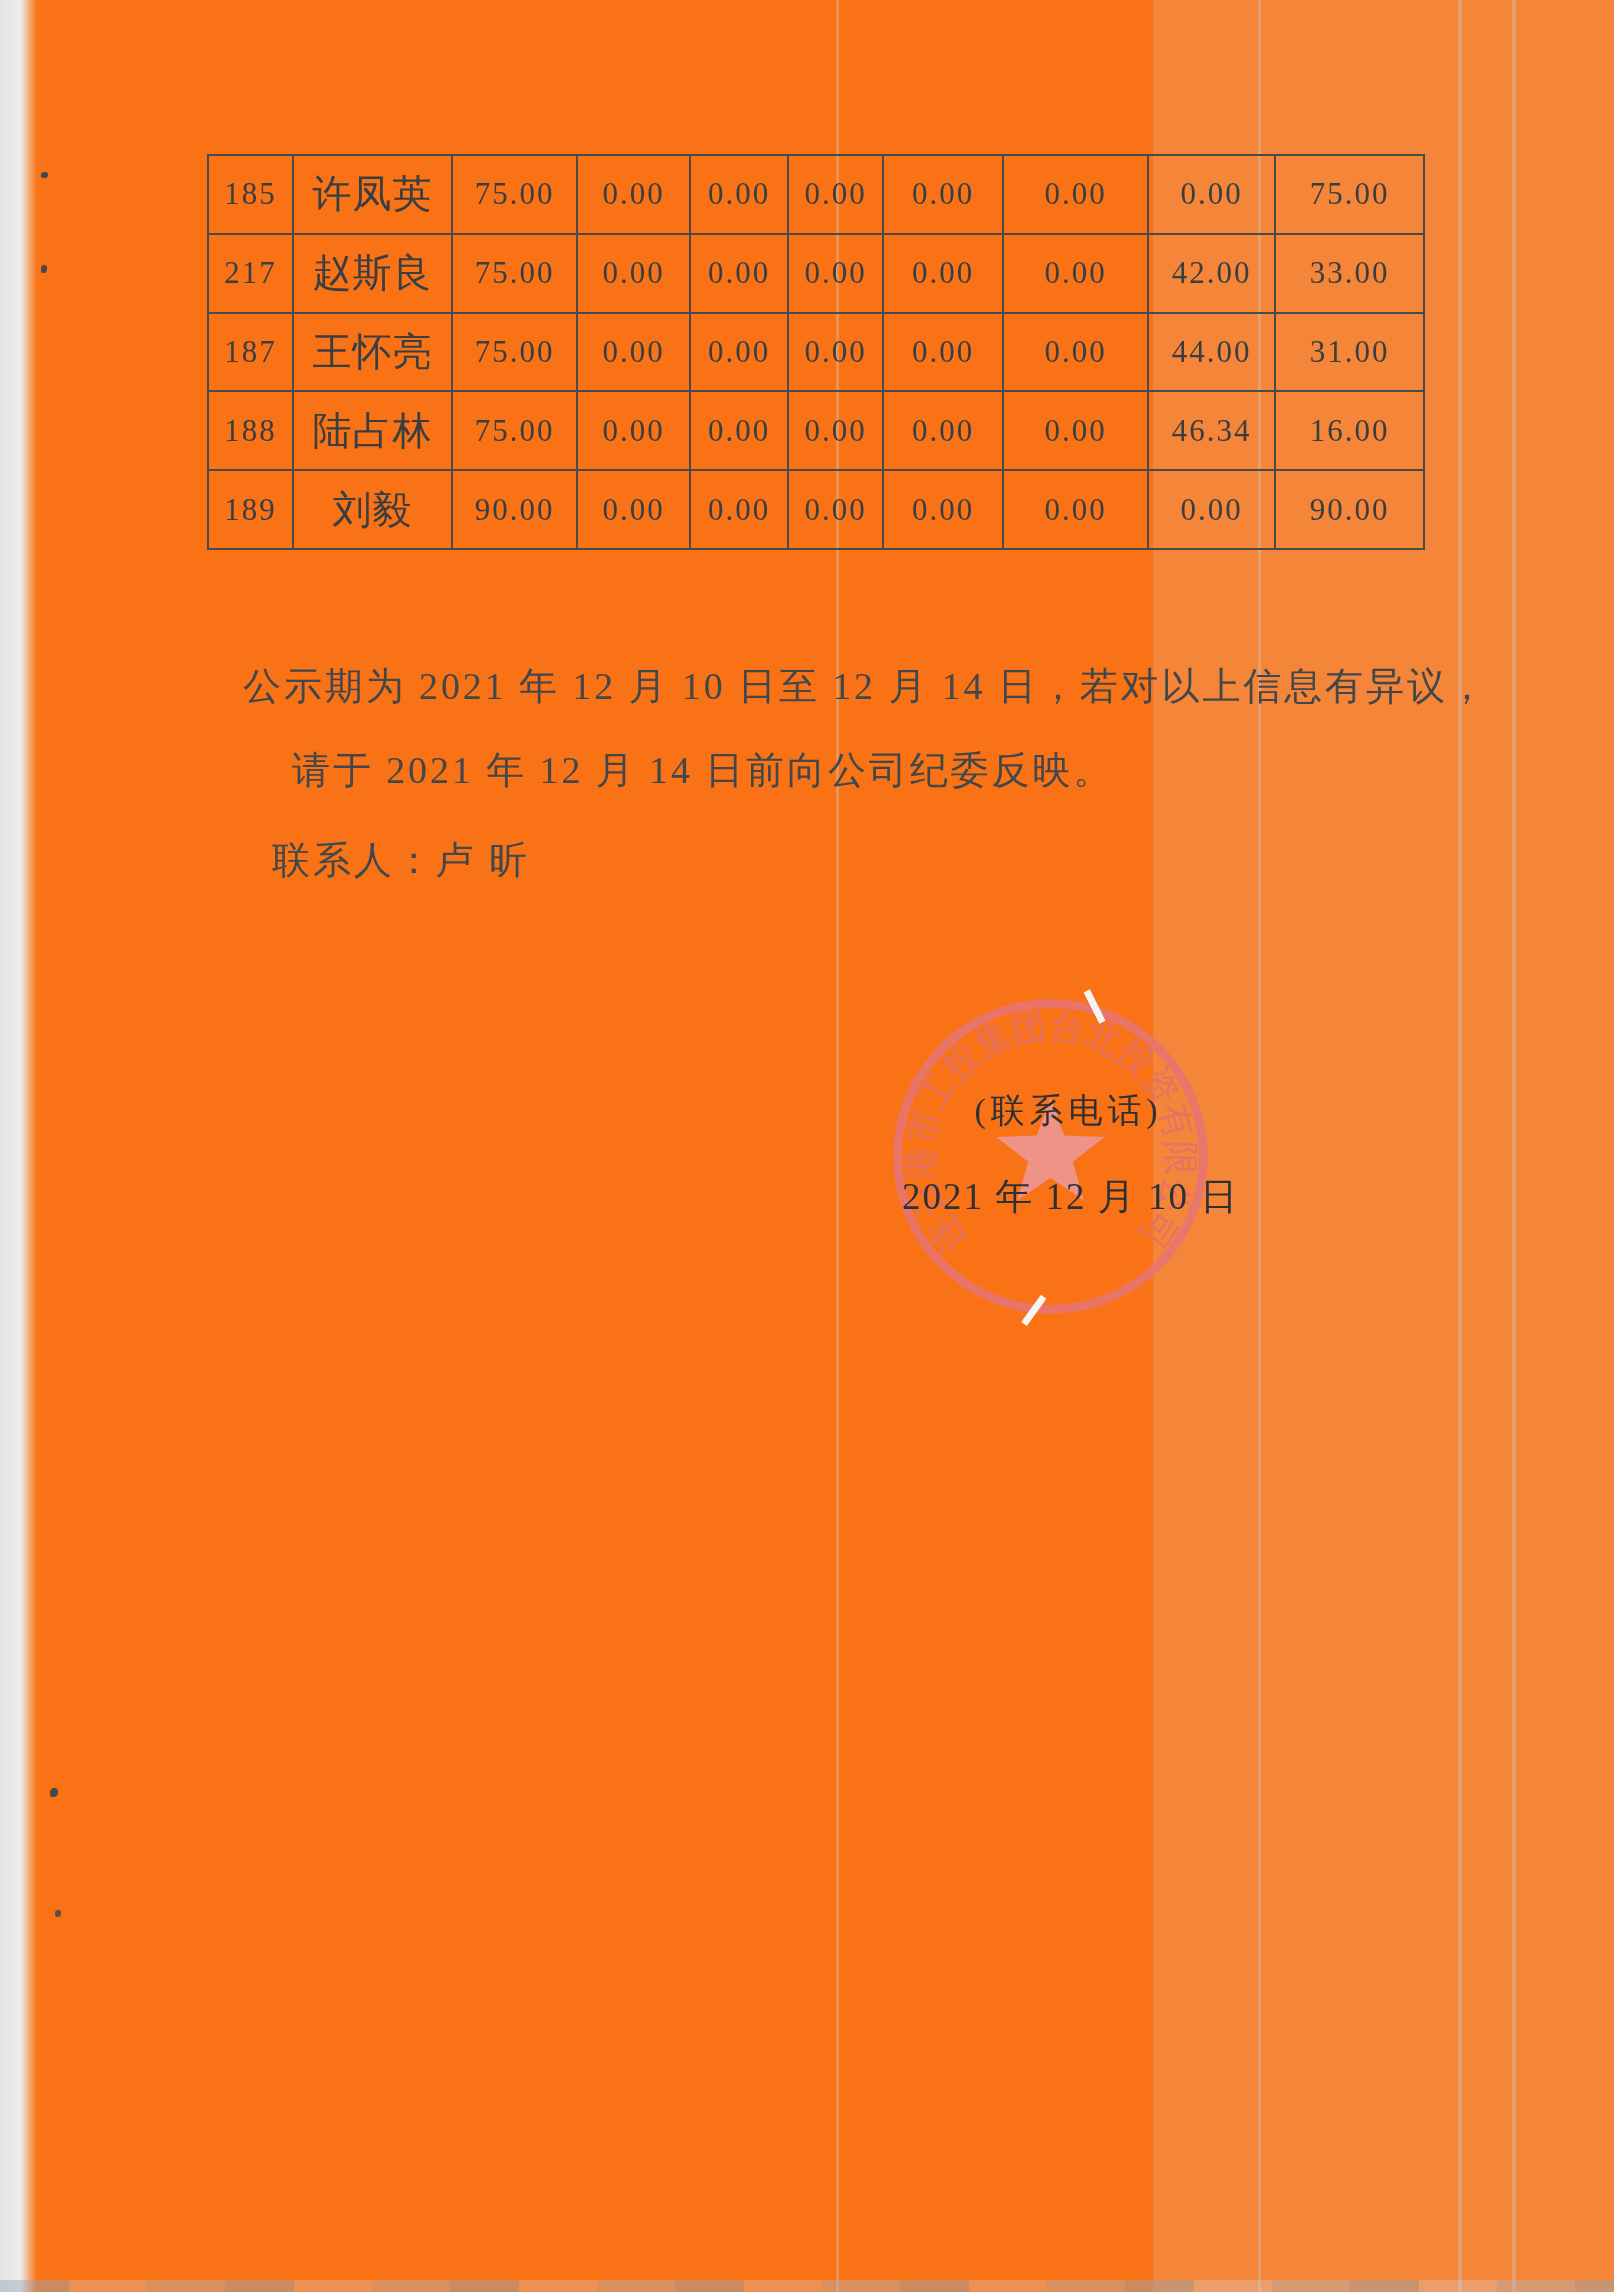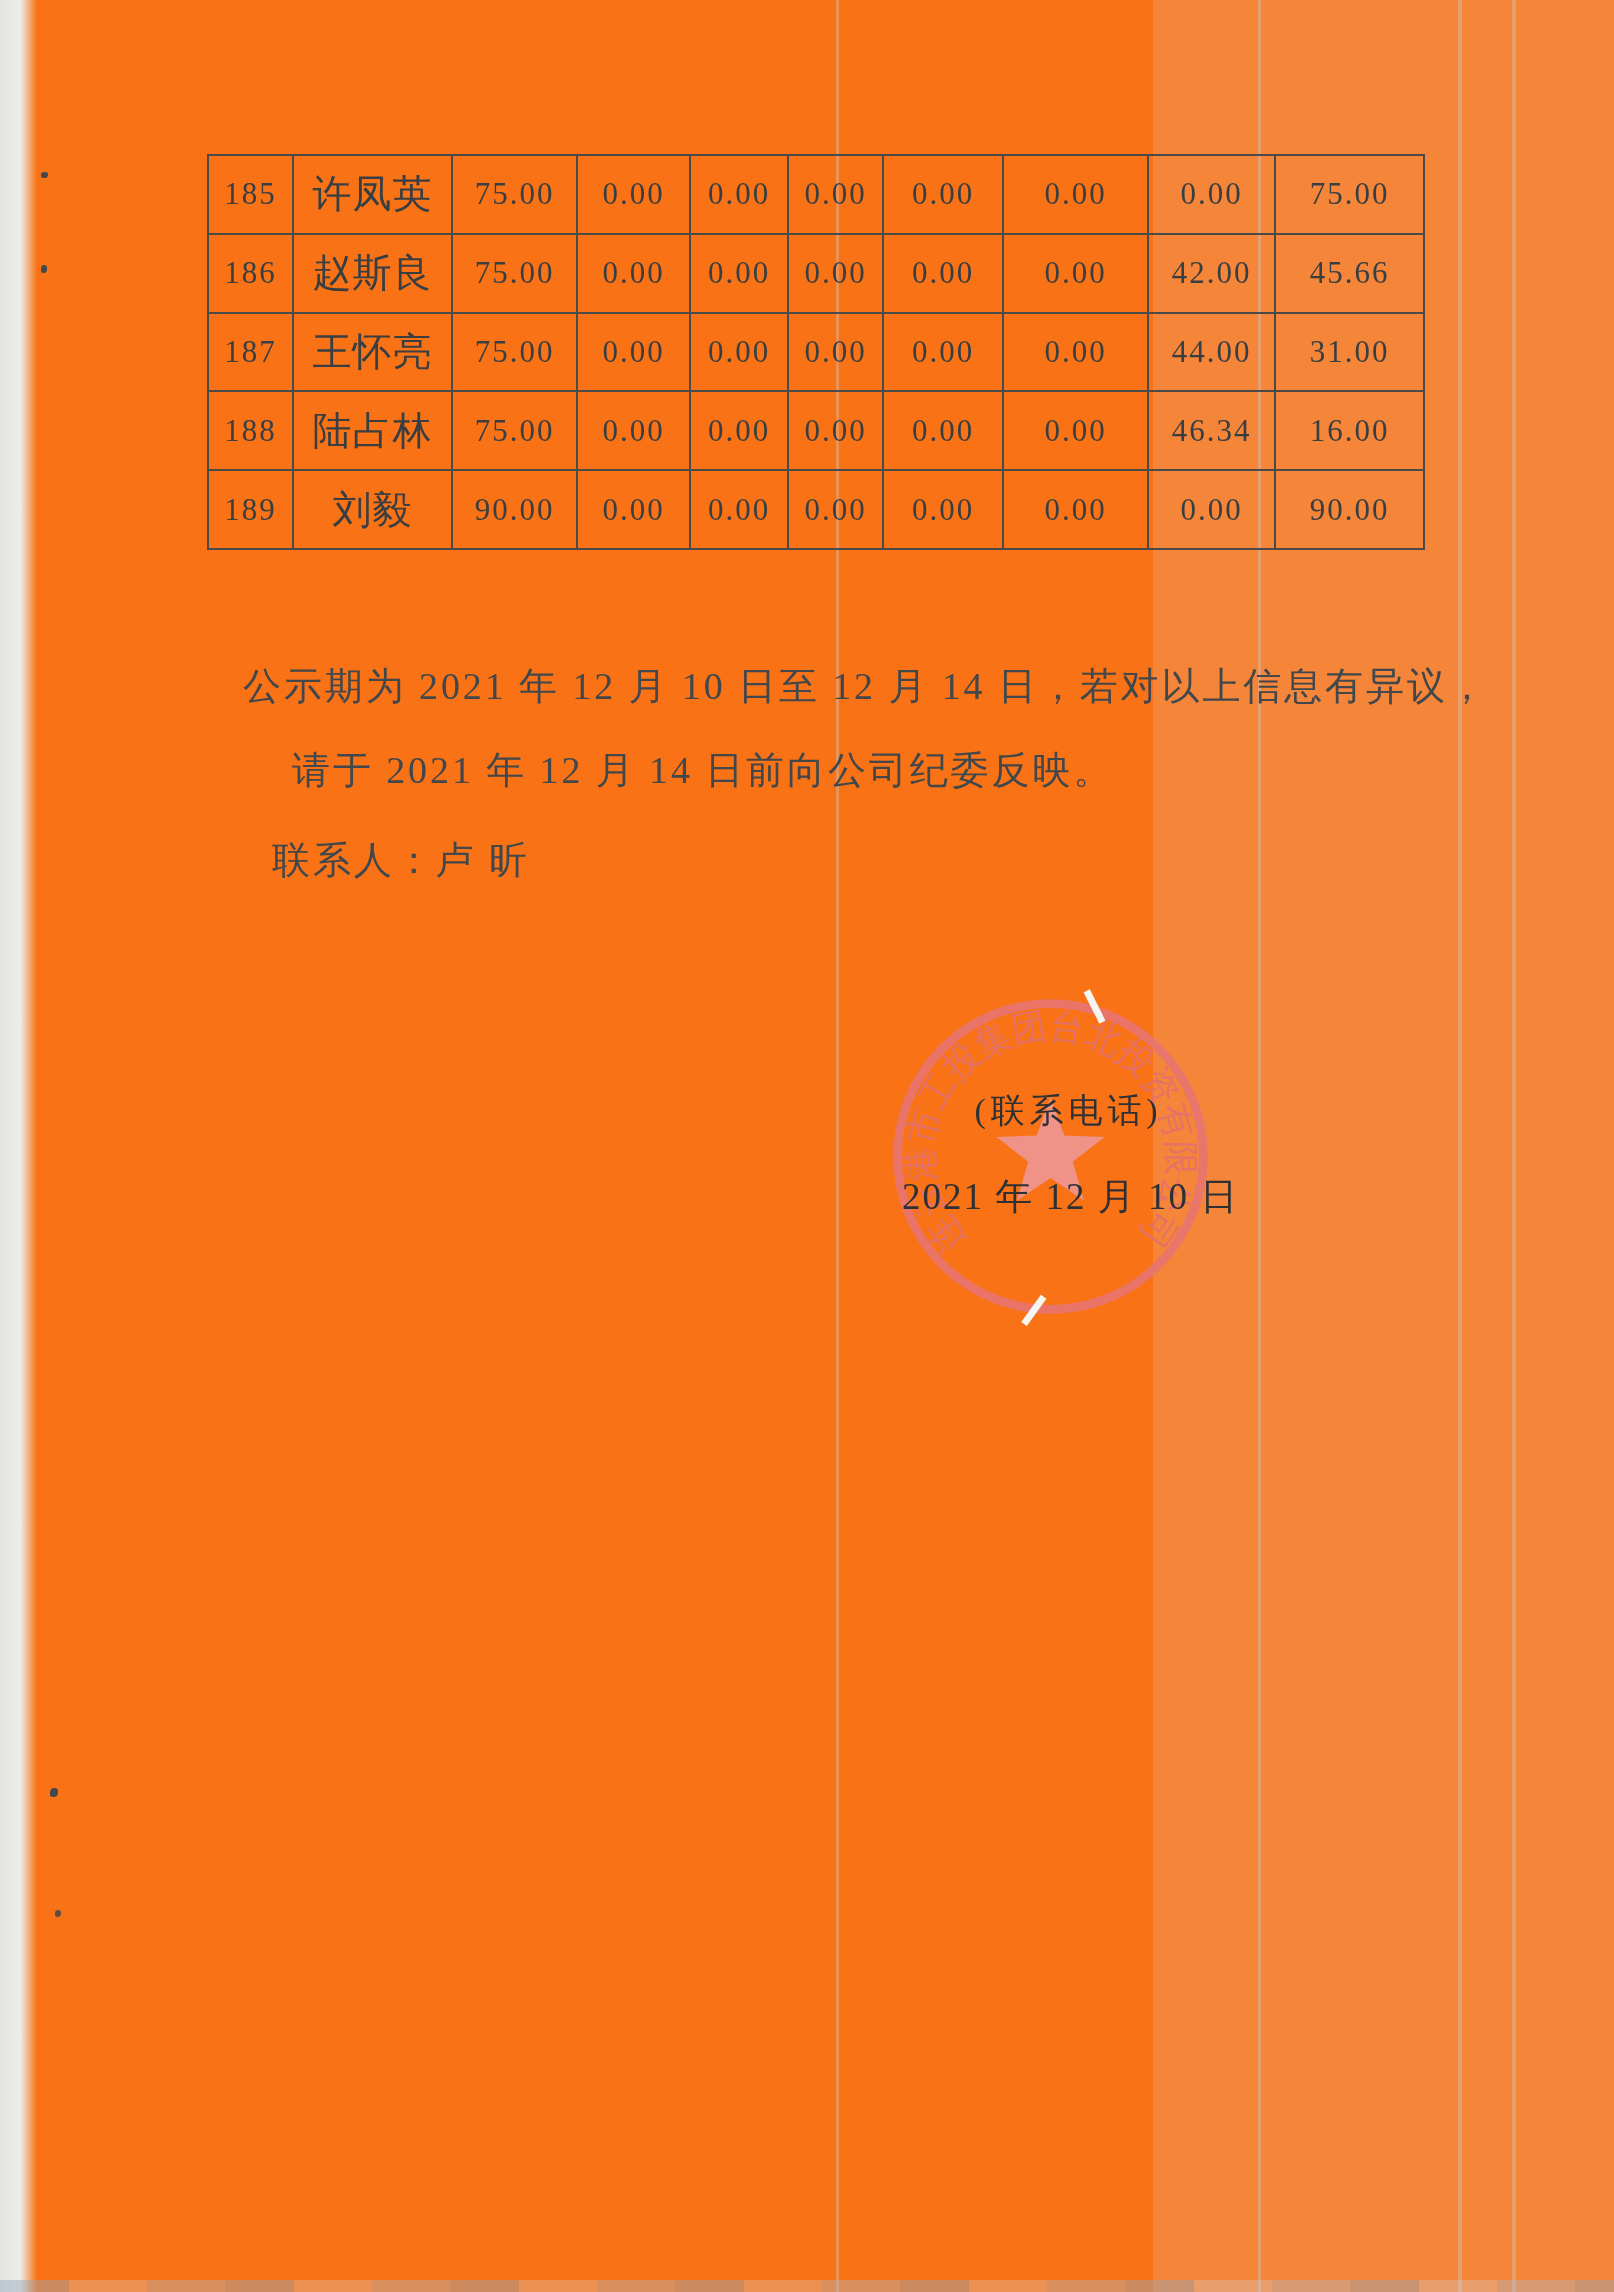--- a/index.html
+++ b/index.html
@@ -94,30 +94,30 @@
           <td class="num">75.00</td>
           <td class="num">0.00</td>
           <td class="num">0.00</td>
           <td class="num">0.00</td>
           <td class="num">0.00</td>
           <td class="num">0.00</td>
           <td class="num">0.00</td>
           <td class="num">75.00</td>
         </tr>
         <tr>
-          <td class="num">186</td>
+          <td class="num">217</td>
           <td class="cjk">赵斯良</td>
           <td class="num">75.00</td>
           <td class="num">0.00</td>
           <td class="num">0.00</td>
           <td class="num">0.00</td>
           <td class="num">0.00</td>
           <td class="num">0.00</td>
           <td class="num">42.00</td>
-          <td class="num">45.66</td>
+          <td class="num">33.00</td>
         </tr>
         <tr>
           <td class="num">187</td>
           <td class="cjk">王怀亮</td>
           <td class="num">75.00</td>
           <td class="num">0.00</td>
           <td class="num">0.00</td>
           <td class="num">0.00</td>
           <td class="num">0.00</td>
           <td class="num">0.00</td>

